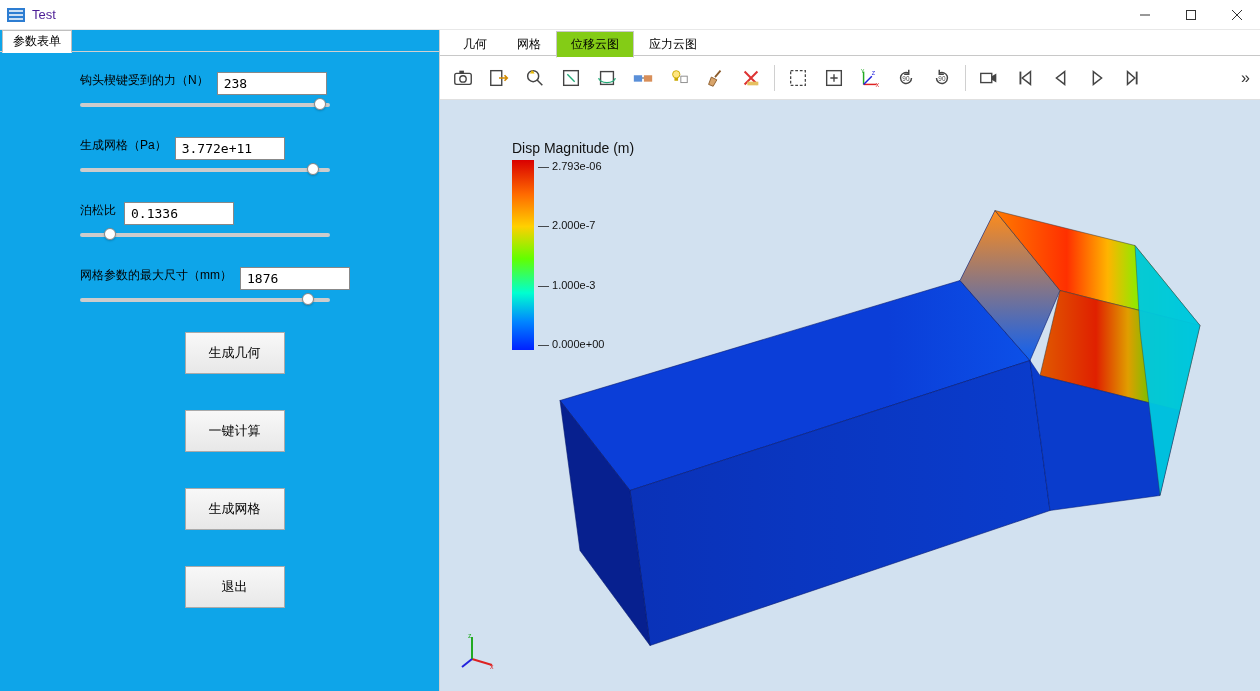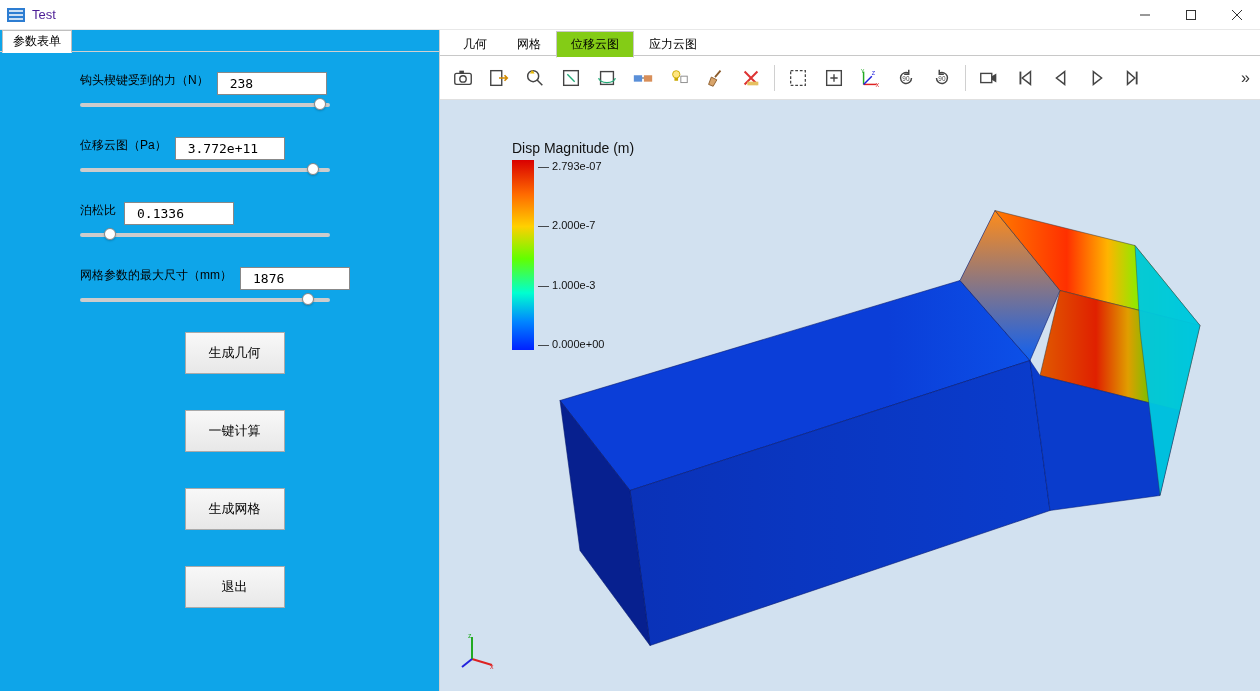--- a/index.html
+++ b/index.html
@@ -18,21 +18,21 @@
     .right-panel { flex: 1; display: flex; flex-direction: column; background: #fff; }
     
     
     .panel-tab { height: 22px; display: flex; align-items: center; border-bottom: 1px solid #d0d0d0; }
     .panel-tab .tab { padding: 2px 10px; border: 1px solid #bfbfbf; border-bottom: 1px solid #fff; background: #fff; font-size: 12px; position: relative; top: 1px; margin-left: 2px; }
     
     .param-form { padding: 20px 50px 0 80px; }
     .param-row { margin-bottom: 30px; }
     .param-row .lbl-input { display: flex; gap: 8px; }
     .param-row label { font-size: 12px; white-space: nowrap; }
-    .param-row input[type="text"] { border: 1px solid #888; padding: 3px 12px; font-family: monospace; font-size: 13px; width: 110px; }
+    .param-row input[type="text"] { border: 1px solid #888; padding: 3px 6px; font-family: monospace; font-size: 13px; width: 110px; }
     .param-row .slider-wrap { margin-top: 8px; width: 250px; }
     .slider { width: 100%; height: 4px; background: #ccc; border-radius: 2px; position: relative; }
     .slider .thumb { width: 12px; height: 12px; background: #fff; border: 1px solid #888; border-radius: 50%; position: absolute; top: -5px; transform: translateX(-50%); box-shadow: 0 1px 2px rgba(0,0,0,0.2); }
     
     .btn-col { display: flex; flex-direction: column; align-items: center; gap: 36px; margin-top: 20px; }
     .action-btn { width: 100px; height: 42px; border: 1px solid #aaa; background: linear-gradient(#f8f8f8,#e8e8e8); font-size: 13px; cursor: pointer; }
     
     
     .view-tabs { height: 26px; display: flex; align-items: flex-start; border-bottom: 1px solid #c8c8c8; padding-left: 8px; gap: 0; }
     .view-tab { padding: 4px 14px; font-size: 12px; border: 1px solid transparent; position: relative; top: 1px; cursor: pointer; }
@@ -101,21 +101,21 @@
         </div>
         <div class="slider-wrap">
             <div class="slider">
               <div class="thumb" style="left:96%"></div>
             </div>
           </div>
       </div>
 
       <div class="param-row">
         <div class="lbl-input">
-          <label>位移云图（Pa）</label>
+          <label>生成网格（Pa）</label>
           <input type="text" value="3.772e+11" style="">
         </div>
         <div class="slider-wrap">
             <div class="slider">
               <div class="thumb" style="left:93%"></div>
             </div>
           </div>
       </div>
 
       <div class="param-row">
@@ -337,21 +337,21 @@
         <polygon points="590,260 600,275 740,310 720,395 610,410" fill="#0a3ccc" stroke="#071a70" stroke-width="0.5"></polygon>
 
         <polygon points="695,145 760,225 740,310 720,395 700,230" fill="#00c8e0" stroke="#333" stroke-width="0.4" opacity="0.95"></polygon>
       </svg>
 
       <div class="legend">
         <div class="legend-title">Disp Magnitude (m)</div>
         <div class="bar-wrap">
           <div class="colorbar"></div>
           <div class="ticks">
-            <span>2.793e-07</span>
+            <span>2.793e-06</span>
             <span>2.000e-7</span>
             <span>1.000e-3</span>
             <span>0.000e+00</span>
           </div>
         </div>
       </div>
 
       <svg class="triad" width="40" height="40" viewBox="0 0 40 40">
         <line x1="12" y1="28" x2="32" y2="34" stroke="#d22" stroke-width="2"></line>
         <line x1="12" y1="28" x2="12" y2="6" stroke="#2a2" stroke-width="2"></line>

